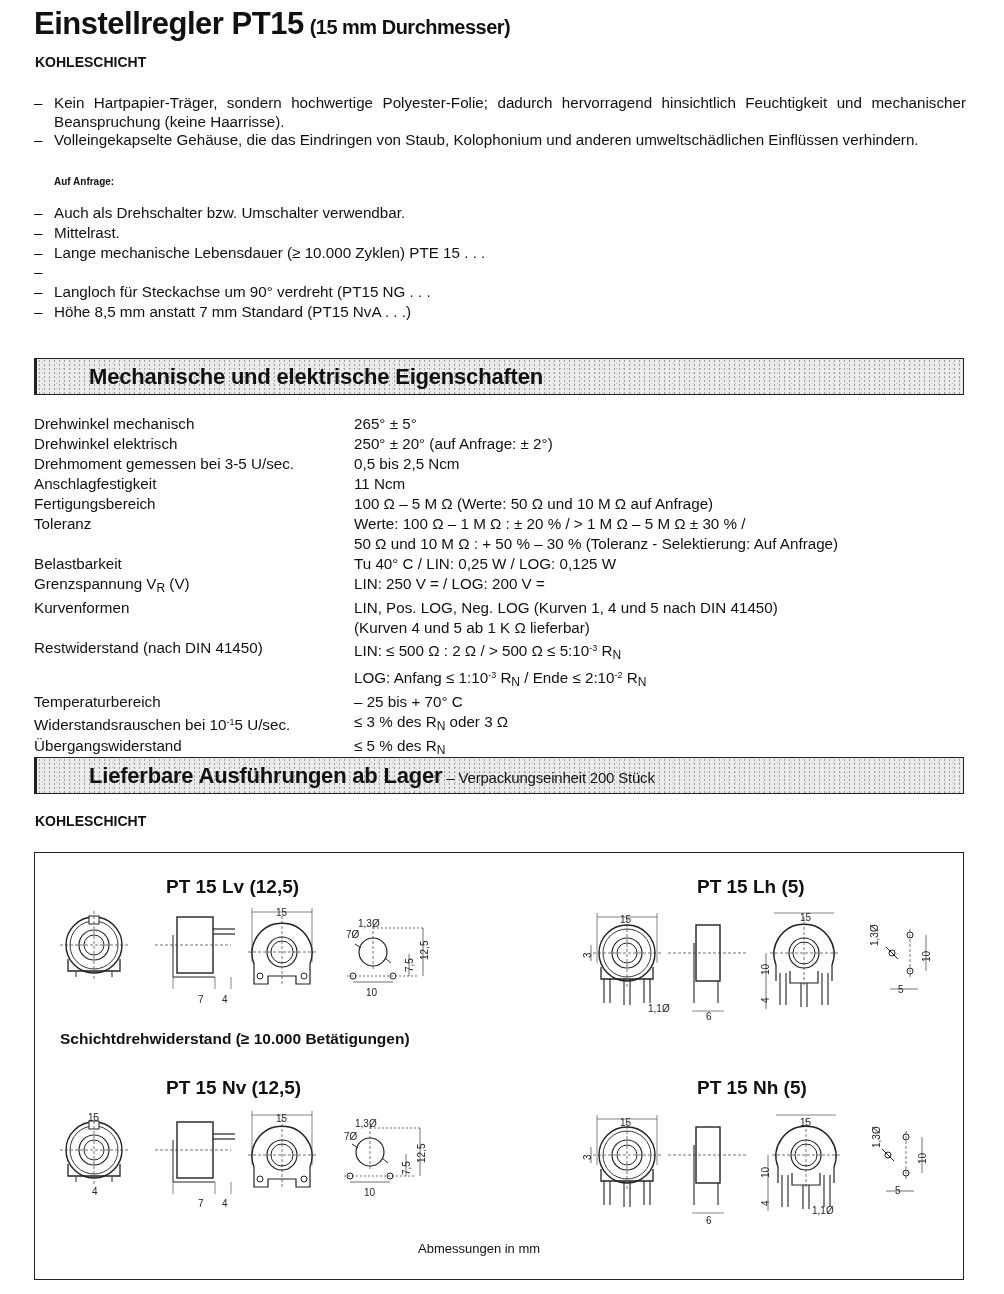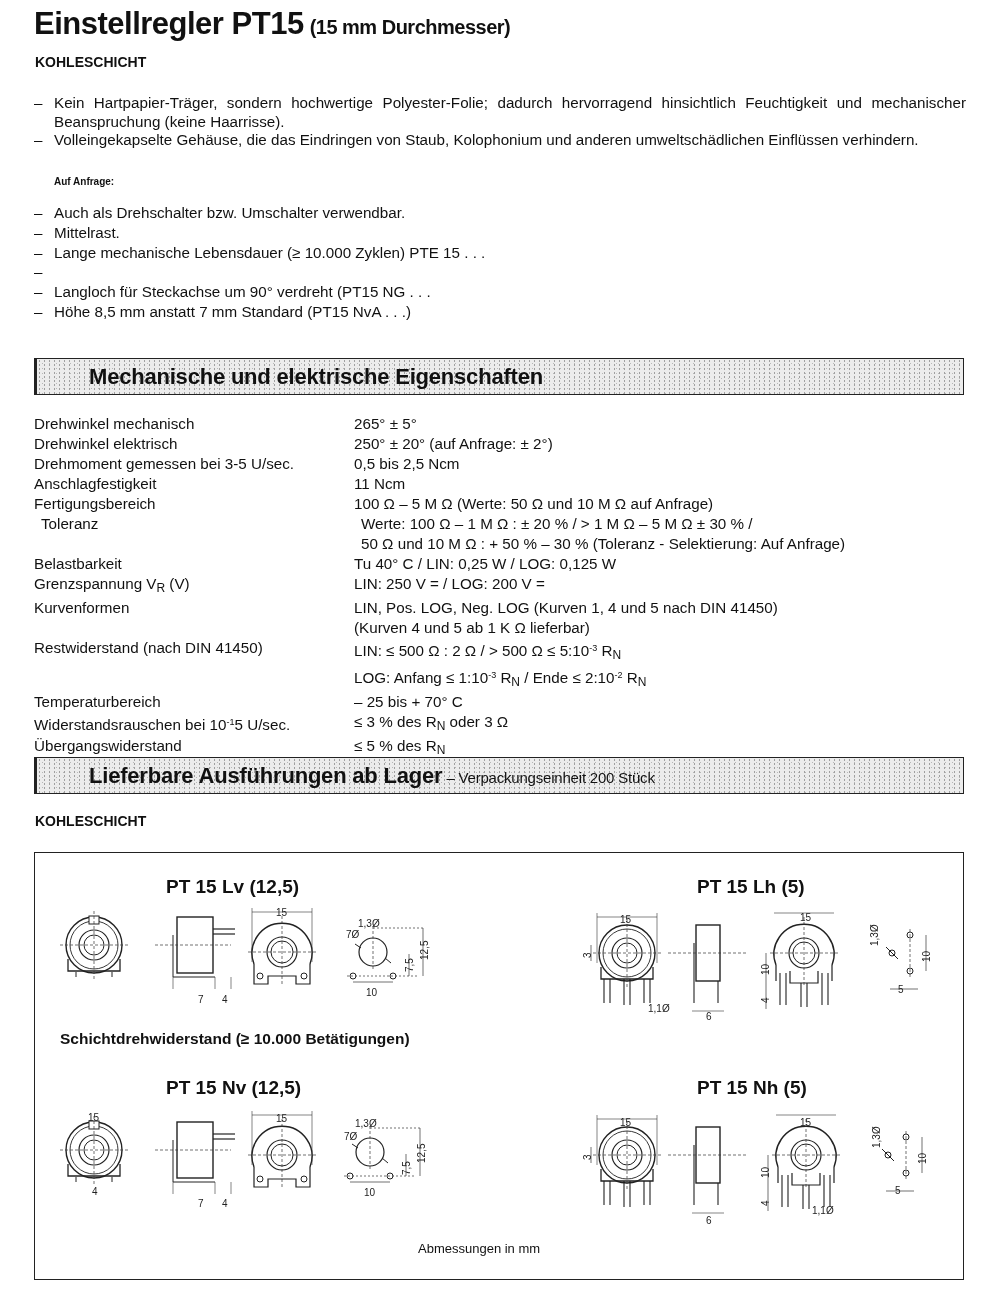--- a/index.html
+++ b/index.html
@@ -104,21 +104,21 @@
       <div class="v">
         <div>11 Ncm</div>
       </div>
     </div>
     <div class="row">
       <div class="k">Fertigungsbereich</div>
       <div class="v">
         <div>100 Ω – 5 M Ω  (Werte: 50 Ω  und 10 M Ω  auf Anfrage)</div>
       </div>
     </div>
-    <div class="row" style="margin-bottom: 0px; margin-left: 7px;">
+    <div class="row" style="margin-bottom: 0px;">
       <div class="k">Toleranz</div>
       <div class="v">
         <div>Werte: 100 Ω  – 1 M Ω  : ±  20 % / &gt;   1 M Ω  – 5 M Ω  ±  30 % /</div>
         <div>50 Ω  und 10 M Ω  : + 50 % – 30 % (Toleranz - Selektierung: Auf Anfrage)</div>
       </div>
     </div>
     <div class="row">
       <div class="k">Belastbarkeit</div>
       <div class="v">
         <div>Tu 40° C / LIN: 0,25 W / LOG: 0,125 W</div>

